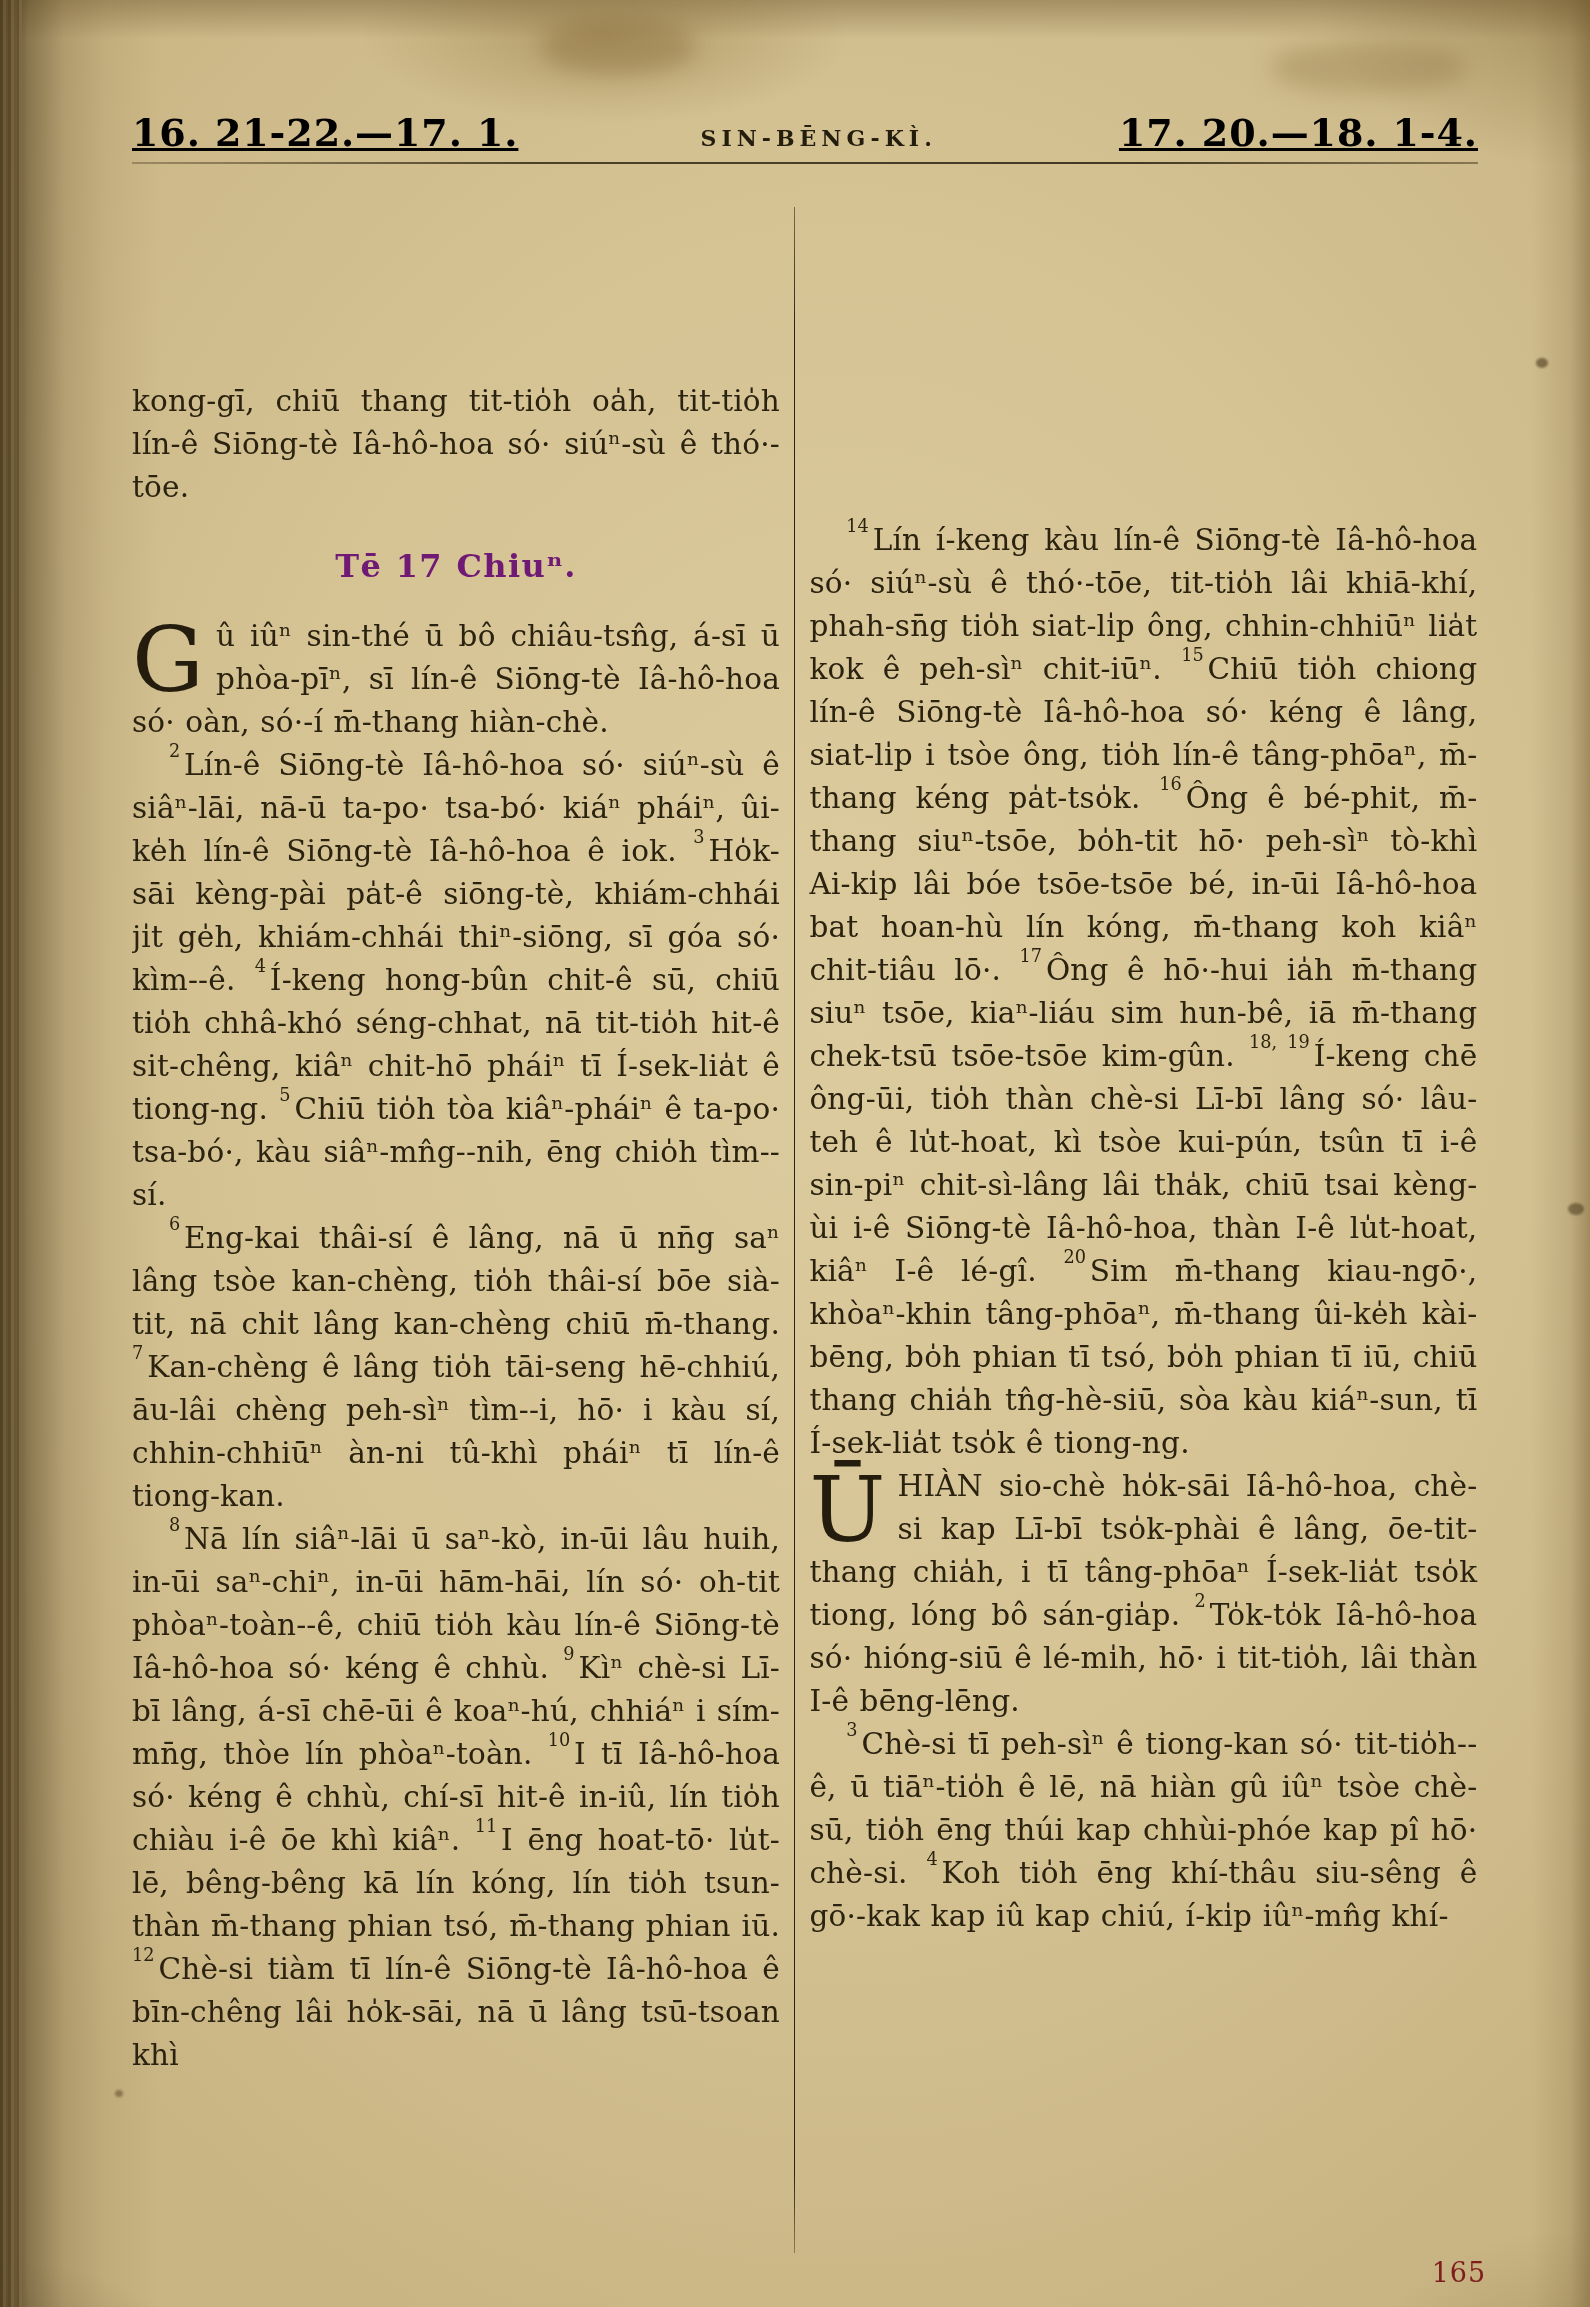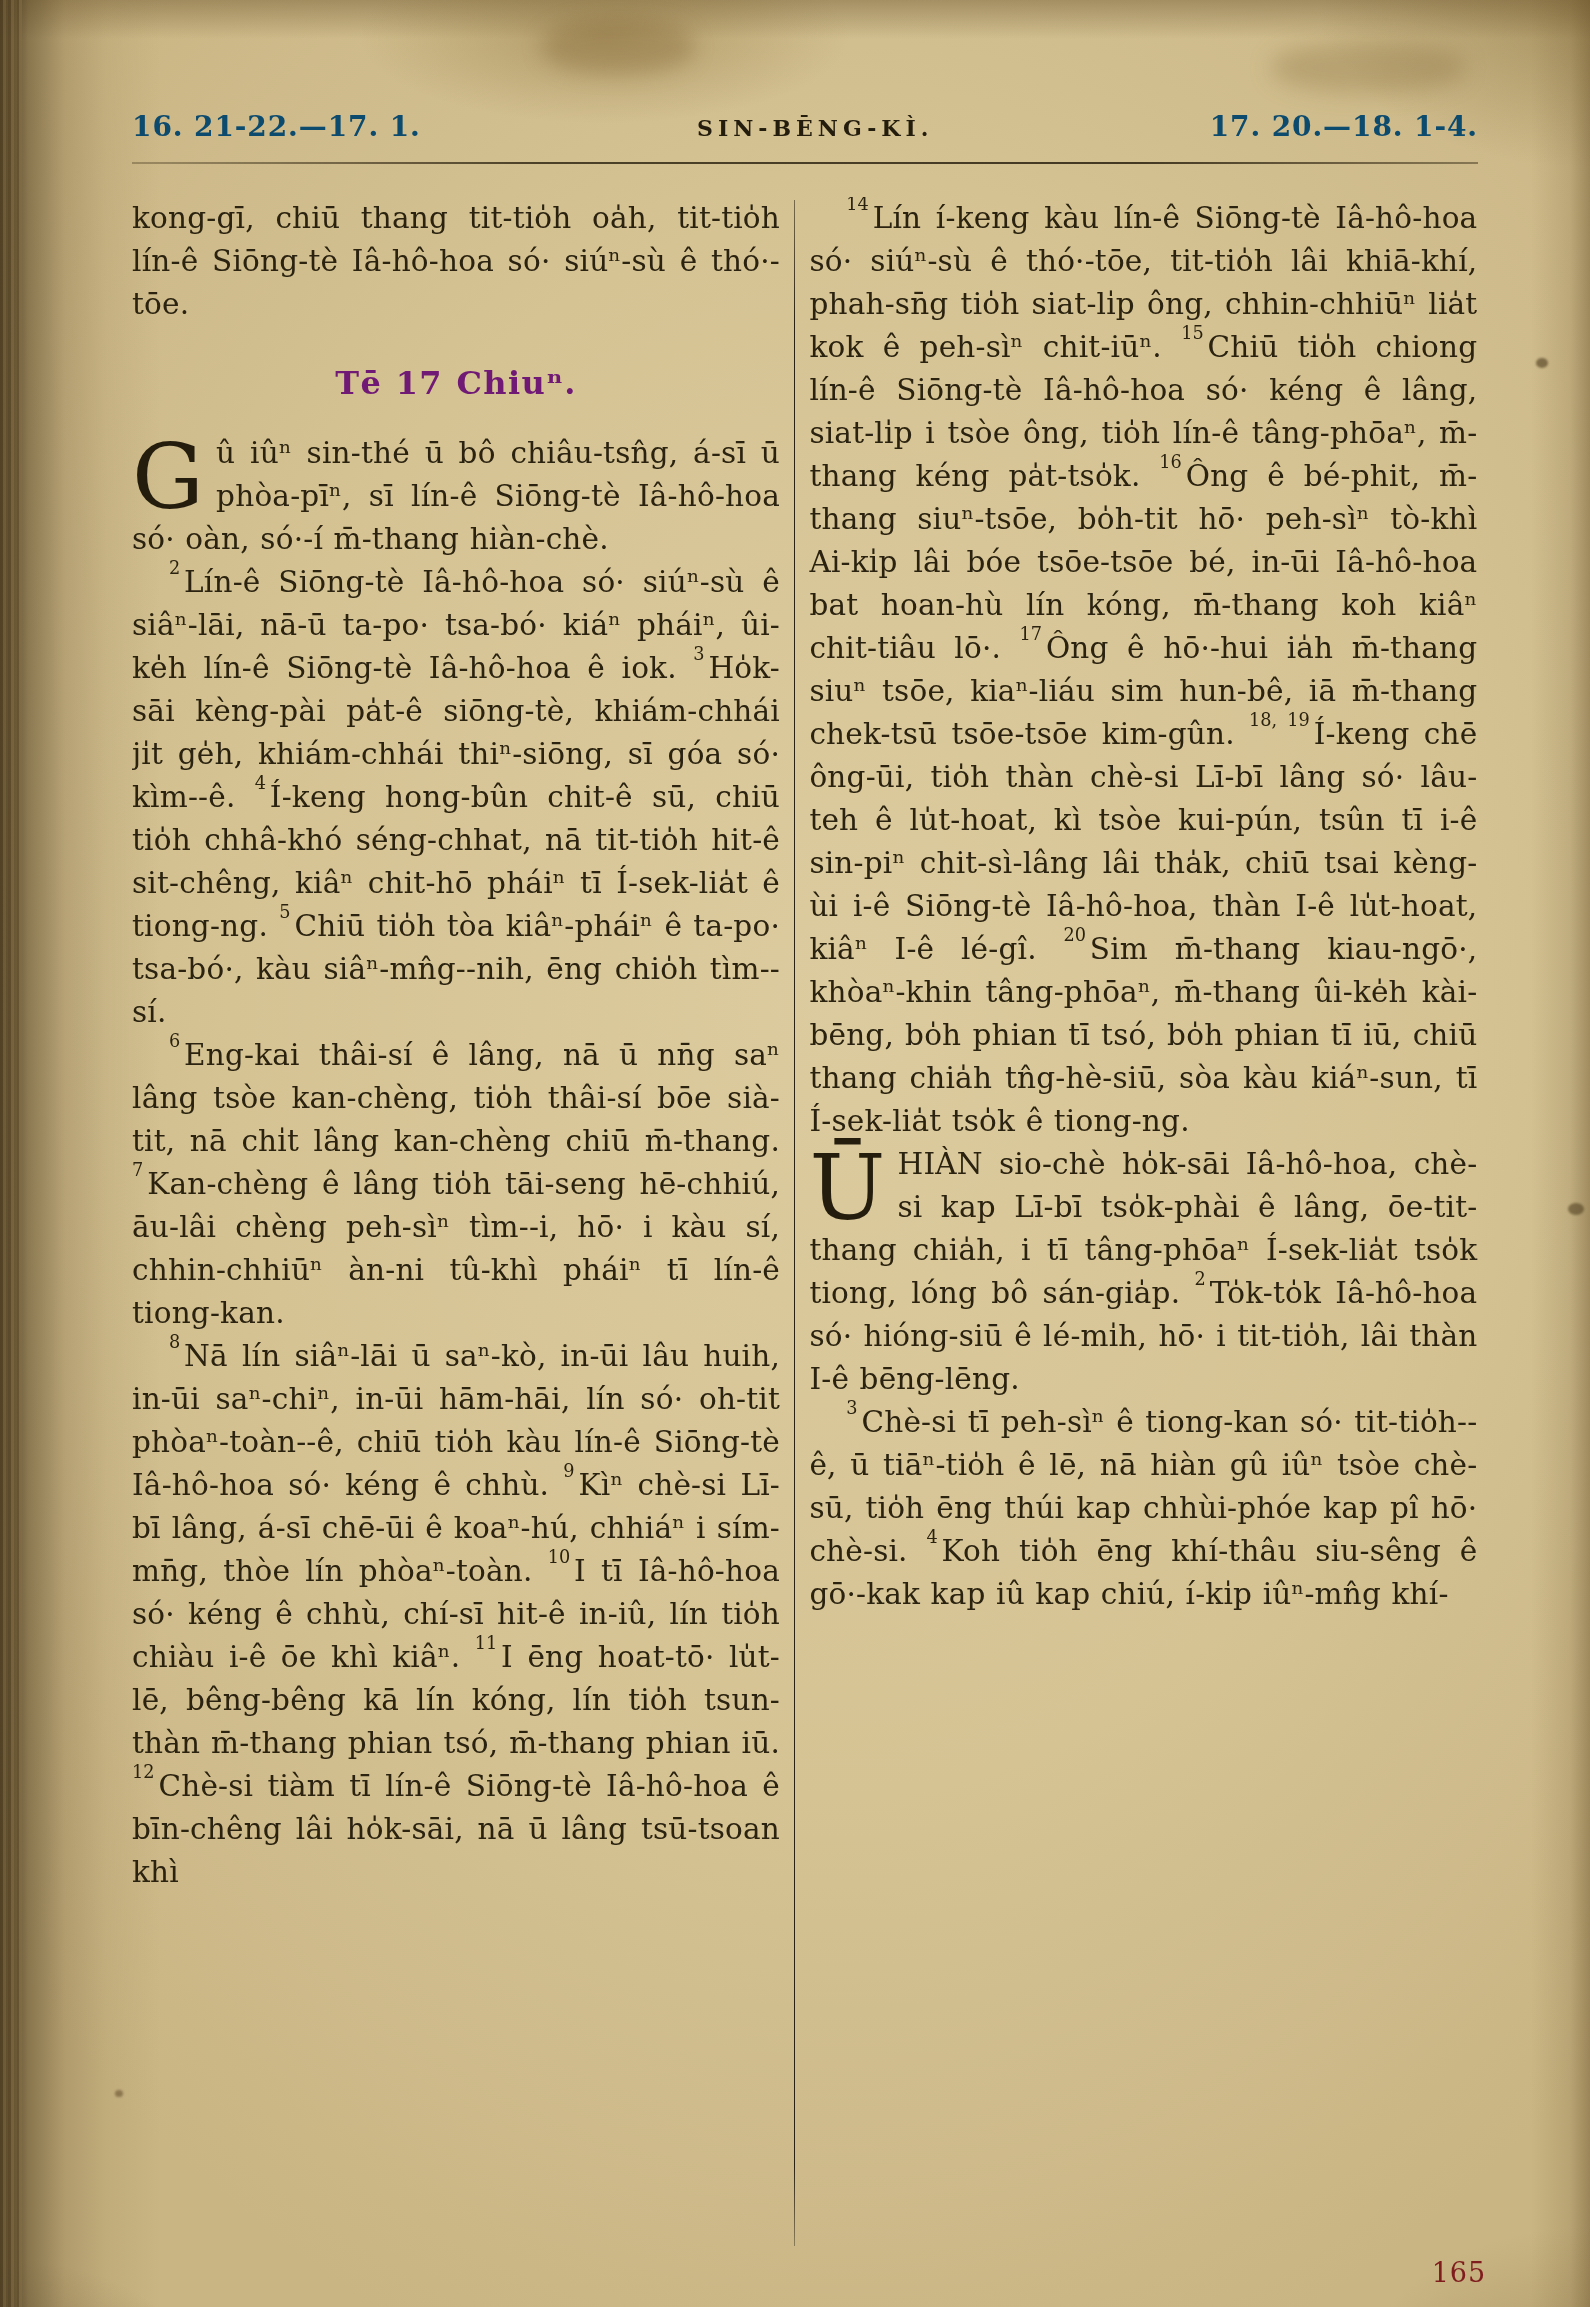--- a/index.html
+++ b/index.html
@@ -31,30 +31,30 @@
   .s1{left:1536px;top:358px;width:12px;height:10px;background:rgba(62,46,18,0.55);filter:blur(0.9px);}
   .s2{left:1568px;top:1203px;width:15.7px;height:12px;background:rgba(62,46,18,0.5);filter:blur(0.9px);}
   .s3{left:542px;top:18.5px;width:152px;height:55px;background:rgba(122,94,42,0.30);filter:blur(10px);border-radius:45%;}
   .s4{left:115px;top:2090px;width:8.3px;height:7.4px;background:rgba(70,52,22,0.45);filter:blur(0.9px);}
   .s5{left:1271px;top:42px;width:194px;height:51px;background:rgba(116,88,40,0.25);filter:blur(11px);border-radius:45%;}
 
   .running-header{
     position:absolute;left:132px;top:110px;width:1346px;
     display:flex;justify-content:space-between;align-items:baseline;
   }
-  .running-header .range{font-size:28px;font-weight:bold;letter-spacing:0.9px;color:#0c4a6e;}
+  .running-header .range{font-size:38px;font-weight:bold;letter-spacing:0.9px;color:#000000;text-decoration:underline;}
   .running-header .title{font-size:22px;font-weight:bold;letter-spacing:5px;color:#241d0d;}
   .header-rule{
     position:absolute;left:132px;top:162px;width:1346px;height:1.8px;
     background:linear-gradient(90deg, rgba(64,52,28,0.35), rgba(52,42,22,0.85) 30%, rgba(52,42,22,0.9) 75%, rgba(64,52,28,0.5));
   }
 
   .columns{
-    position:absolute;left:132px;top:197px;width:1346px;height:2049px;
-    display:flex;overflow:hidden;
+    position:absolute;left:132px;top:204px;width:1346px;height:2049px;
+    display:flex;overflow:hidden;align-items:center;
   }
   .col{font-size:29.5px;line-height:43px;text-align:justify;letter-spacing:0.2px;word-spacing:0.9px;}
   .col[data-column="left"]{width:648px;}
   .col[data-column="right"]{width:668px;}
   .divider{
     width:1.4px;margin:2.8px 14px 0 14px;align-self:stretch;
     background:linear-gradient(180deg, rgba(42,34,16,0.55), #2a2212 6%, #2a2212 96%, rgba(42,34,16,0.4));
   }
   .col p{margin:0;}
   .para{text-indent:1.25em;}

